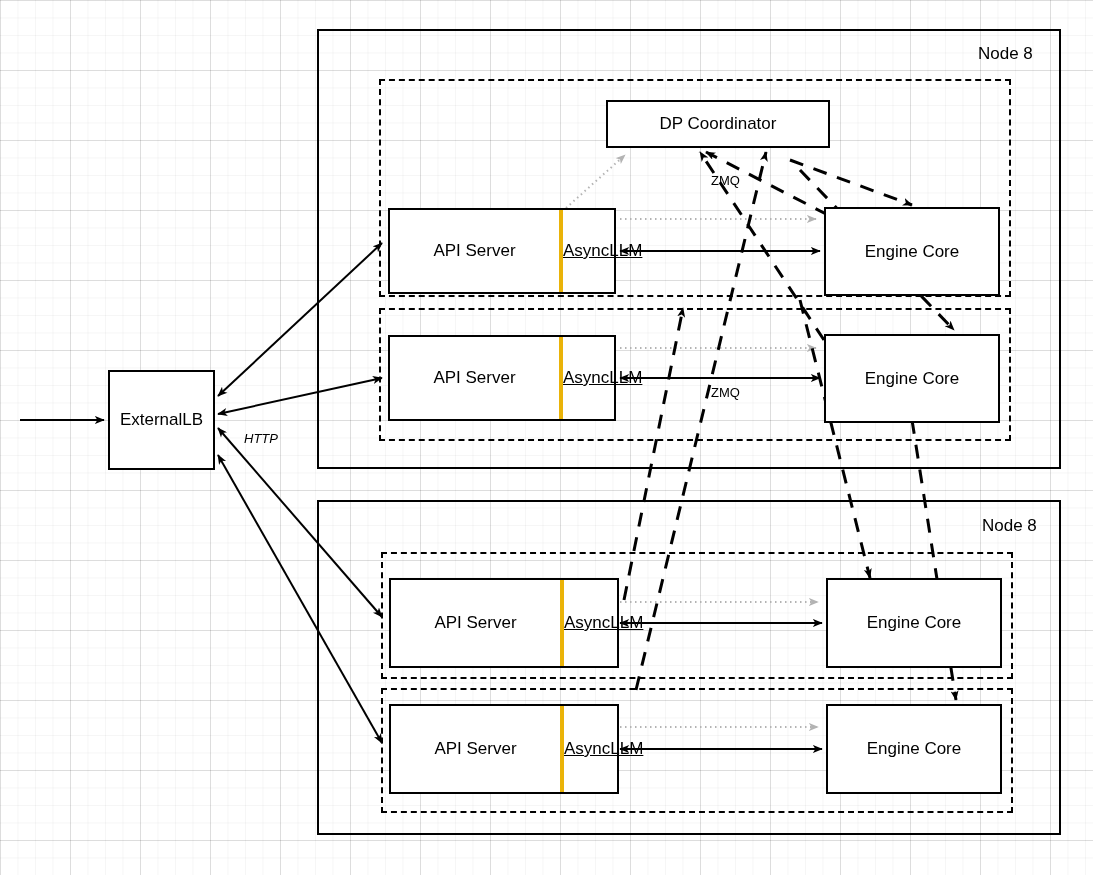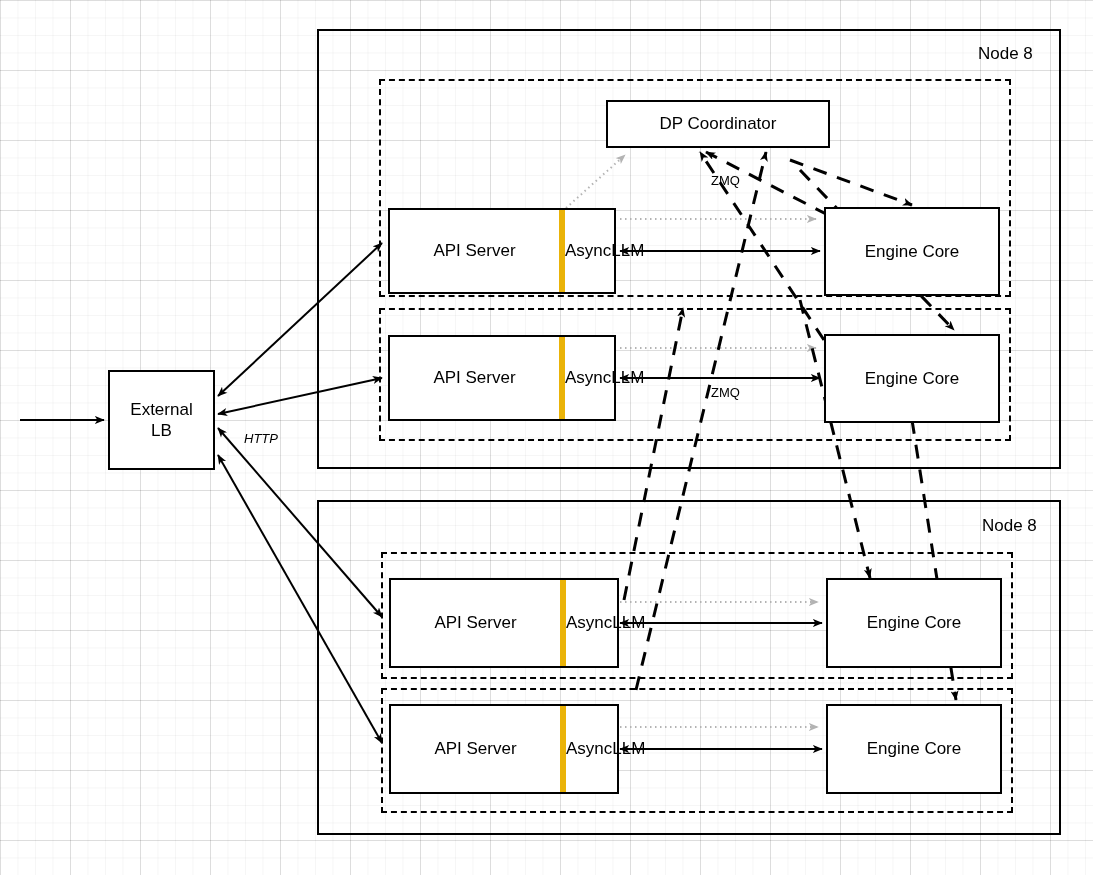--- a/index.html
+++ b/index.html
@@ -69,29 +69,29 @@
     flex:0 0 auto;
     display:flex;
     align-items:center;
     justify-content:center;
     font-size:17px;
     color:#000000;
     white-space:nowrap;
     margin-left:28px;
   }
   .split-cell.left{ width:113px; }
-  .split-cell.right{ width:auto; flex:1 1 auto; border-left:6px solid #eab308; }
+  .split-cell.right{ width:auto; flex:1 1 auto; border-left:4px solid #eab308;text-decoration:underline; }
   .edge-label{
     position:absolute;
     font-size:13px;
     color:#000000;
     background:transparent;
     white-space:nowrap;
   }
-  .lb-box{ flex-direction:column; }
+  .lb-box{ flex-direction:row; }
 </style>
 </head>
 <body>
 
 <div id="canvas">
 
   <svg class="edges" viewBox="0 0 1093 875" width="1093" height="875" xmlns="http://www.w3.org/2000/svg">
     <defs>
       <marker id="ah" markerWidth="12" markerHeight="12" refX="9.2" refY="4" orient="auto" markerUnits="userSpaceOnUse">
         <path d="M0,0 L10,4 L0,8 L2.6,4 Z" fill="#000000"></path>

